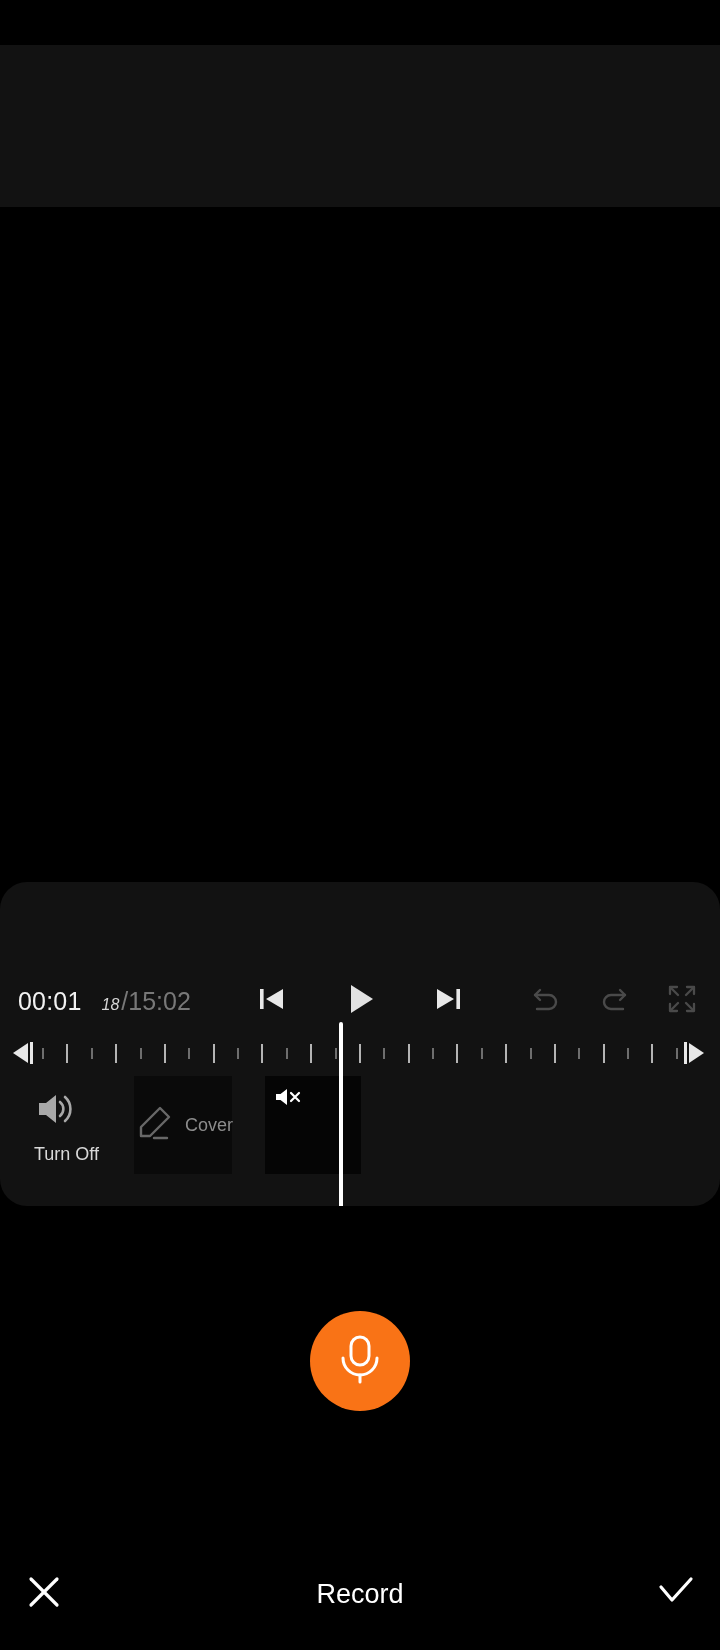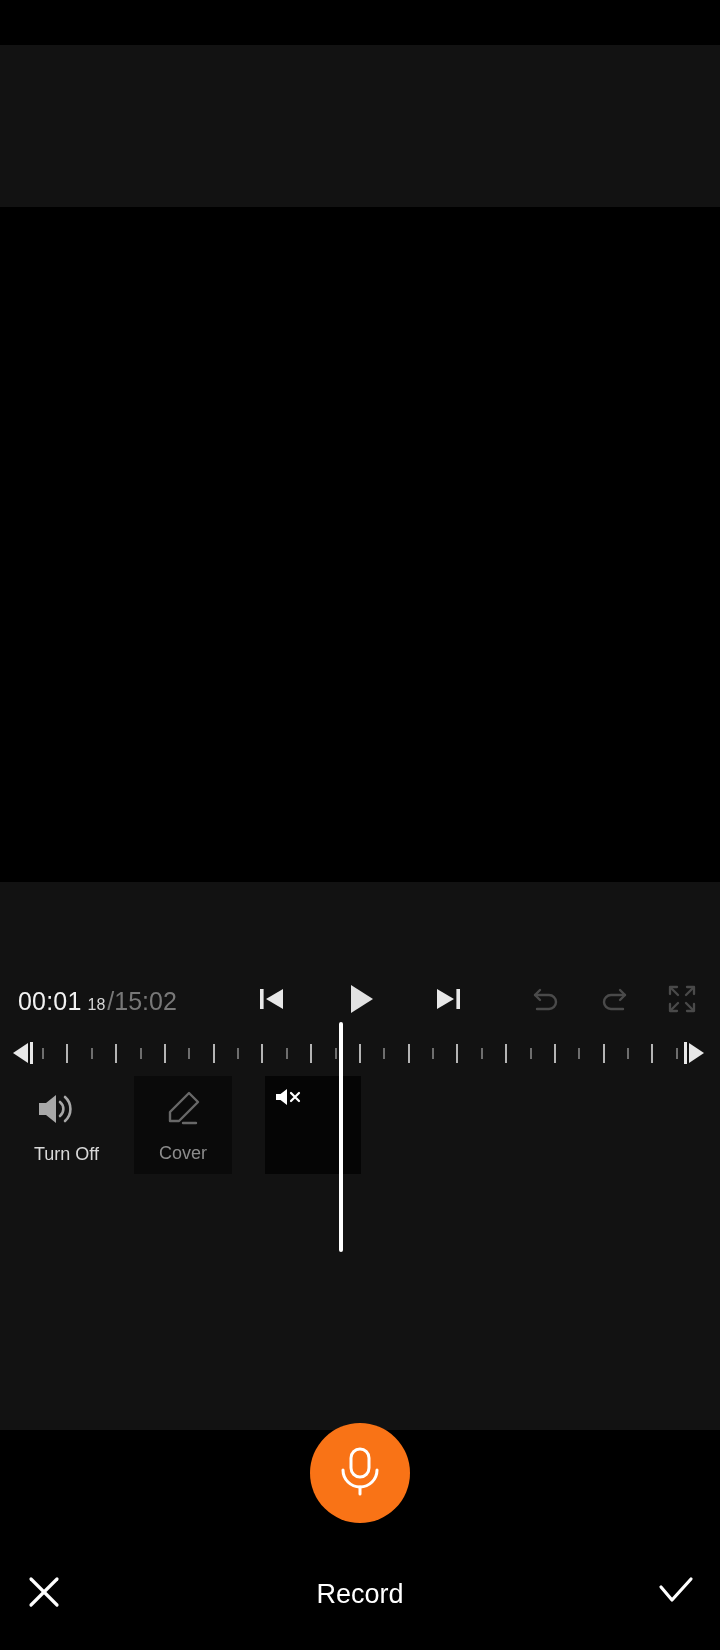--- a/index.html
+++ b/index.html
@@ -44,23 +44,24 @@
     height: 675px;
     background: #000;
     flex: 0 0 auto;
     position: relative;
   }
 
   
   .editor {
     background: #121212;
     flex: 0 0 auto;
-    height: 548px;
+    height: 324px;
     position: relative;
     overflow: hidden;
+    border-radius: 27px;
   }
 
   .transport-spacer {
     height: 88px;
   }
 
   .transport {
     height: 62px;
     display: flex;
     align-items: center;
@@ -79,21 +80,22 @@
     white-space: nowrap;
   }
   .tc-cur {
     color: #f2f2f2;
     font-size: 25px;
     letter-spacing: 0.2px;
   }
   .tc-frame {
     color: #d6d6d6;
     font-size: 16px;
-    margin-left: 6px;
+    margin-left: 20px;
+    font-style: italic;
   }
   .tc-sep, .tc-total {
     color: #787878;
     font-size: 25px;
   }
   .tc-sep { margin-left: 2px; }
 
   .transport-center {
     position: absolute;
     left: 50%;
@@ -184,21 +186,21 @@
   }
 
   .cover-clip {
     position: absolute;
     left: 134px;
     top: 0;
     width: 98px;
     height: 98px;
     background: #0a0a0a;
     display: flex;
-    flex-direction: column;
+    flex-direction: row;
     align-items: center;
     justify-content: center;
     gap: 10px;
     cursor: pointer;
     text-align: right;
   }
   .cover-clip .label {
     color: #8c8c8c;
     font-size: 18px;
   }

